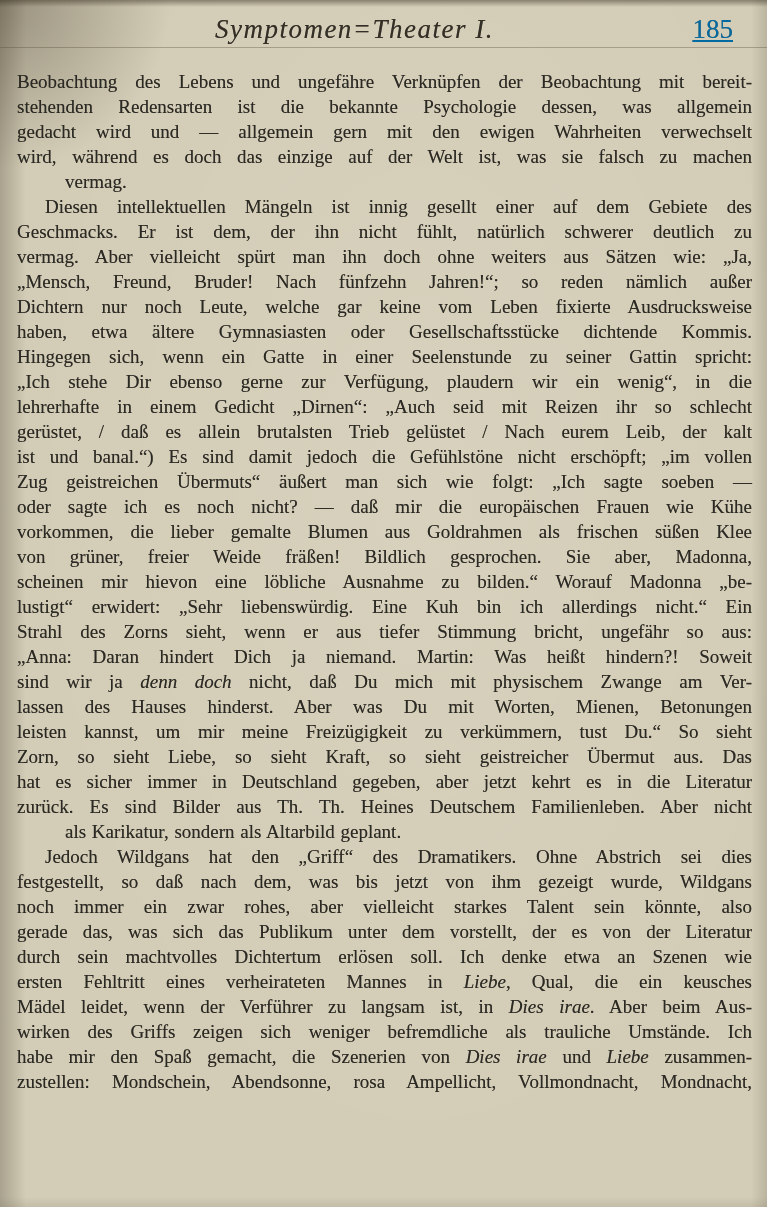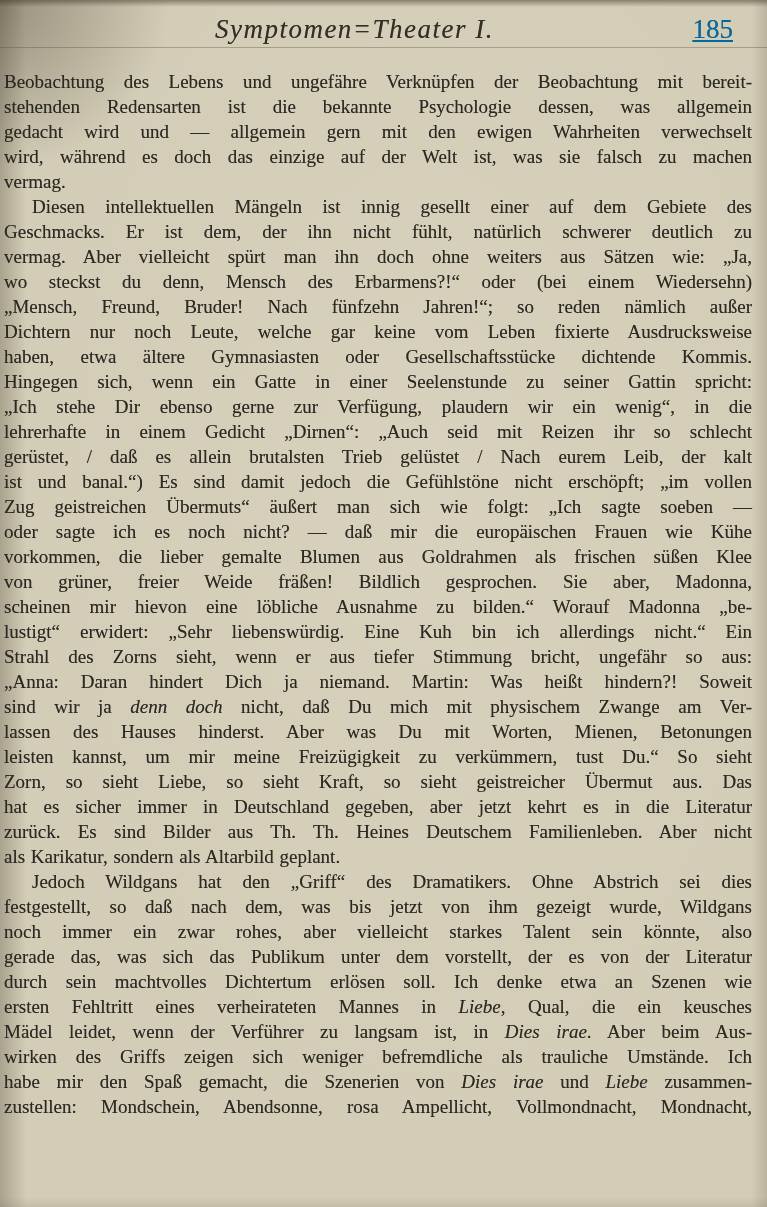--- a/index.html
+++ b/index.html
@@ -47,34 +47,34 @@
   .header-rule {
     position: absolute;
     top: 47px; left: 0; right: 0;
     height: 1px;
     background: rgba(92,82,60,0.38);
   }
 
   .text-block {
     position: absolute;
     top: 69px;
-    left: 4px;
+    left: 17px;
     right: 15px;
   }
   .para { margin: 0; }
   .line {
     font-size: 19px;
     line-height: 25px;
     text-align: justify;
     text-align-last: justify;
     word-spacing: 1px;
     white-space: normal;
     text-shadow: 0 0 0.5px rgba(43,41,35,0.5);
   }
-  .line.lastline { text-align-last: left; }
+  .line.lastline { text-align-last: left; margin-left: 48px; }
   .para.indent .line:first-child { text-indent: 28px; }
   .it { font-style: italic; }
 </style>
 </head>
 <body>
 
 <div class="page">
   <div class="header">
     <div class="running-title">Symptomen=Theater I.</div>
     <div class="page-number">185</div>
@@ -85,21 +85,20 @@
         <div class="line"><span>Beobachtung des Lebens und ungefähre Verknüpfen der Beobachtung mit bereit-</span></div>
         <div class="line"><span>stehenden Redensarten ist die bekannte Psychologie dessen, was allgemein</span></div>
         <div class="line"><span>gedacht wird und — allgemein gern mit den ewigen Wahrheiten verwechselt</span></div>
         <div class="line"><span>wird, während es doch das einzige auf der Welt ist, was sie falsch zu machen</span></div>
         <div class="line lastline"><span>vermag.</span></div>
       </div>
       <div class="para indent">
         <div class="line"><span>Diesen intellektuellen Mängeln ist innig gesellt einer auf dem Gebiete des</span></div>
         <div class="line"><span>Geschmacks. Er ist dem, der ihn nicht fühlt, natürlich schwerer deutlich zu</span></div>
         <div class="line"><span>vermag. Aber vielleicht spürt man ihn doch ohne weiters aus Sätzen wie: „Ja,</span></div>
-        <div class="line"><span>wo steckst du denn, Mensch des Erbarmens?!“ oder (bei einem Wiedersehn)</span></div>
         <div class="line"><span>„Mensch, Freund, Bruder! Nach fünfzehn Jahren!“; so reden nämlich außer</span></div>
         <div class="line"><span>Dichtern nur noch Leute, welche gar keine vom Leben fixierte Ausdrucksweise</span></div>
         <div class="line"><span>haben, etwa ältere Gymnasiasten oder Gesellschaftsstücke dichtende Kommis.</span></div>
         <div class="line"><span>Hingegen sich, wenn ein Gatte in einer Seelenstunde zu seiner Gattin spricht:</span></div>
         <div class="line"><span>„Ich stehe Dir ebenso gerne zur Verfügung, plaudern wir ein wenig“, in die</span></div>
         <div class="line"><span>lehrerhafte in einem Gedicht „Dirnen“: „Auch seid mit Reizen ihr so schlecht</span></div>
         <div class="line"><span>gerüstet, / daß es allein brutalsten Trieb gelüstet / Nach eurem Leib, der kalt</span></div>
         <div class="line"><span>ist und banal.“) Es sind damit jedoch die Gefühlstöne nicht erschöpft; „im vollen</span></div>
         <div class="line"><span>Zug geistreichen Übermuts“ äußert man sich wie folgt: „Ich sagte soeben —</span></div>
         <div class="line"><span>oder sagte ich es noch nicht? — daß mir die europäischen Frauen wie Kühe</span></div>

